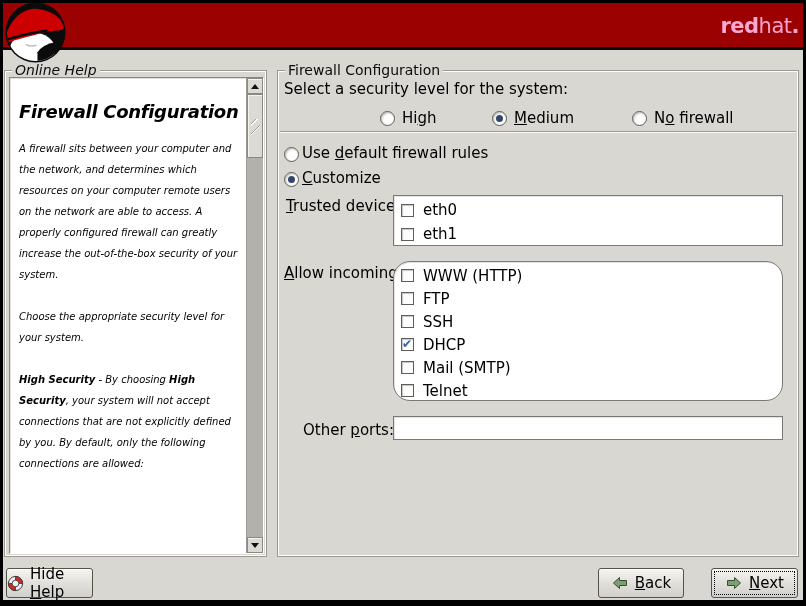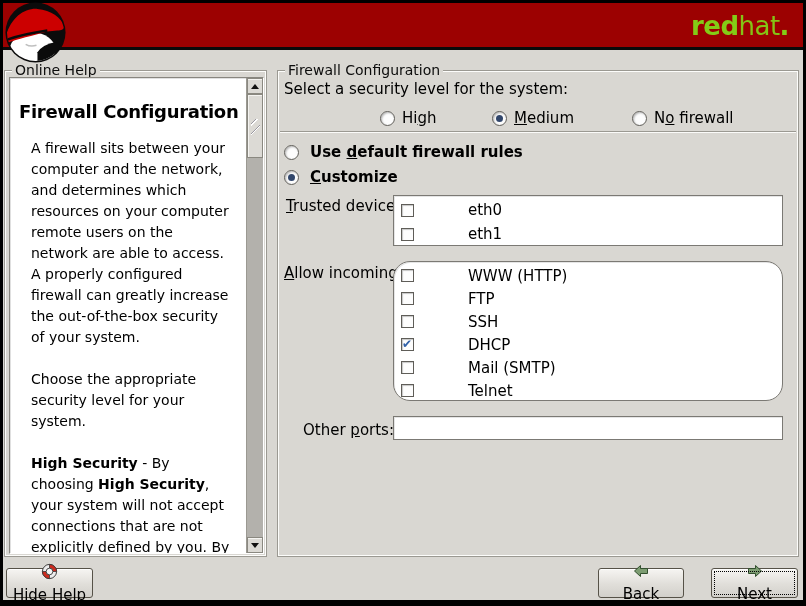--- a/index.html
+++ b/index.html
@@ -4,40 +4,40 @@
 <style>
   * { margin:0; padding:0; box-sizing:border-box; }
   html,body { width:806px; height:606px; overflow:hidden; }
   body { font-family:"DejaVu Sans","Liberation Sans",sans-serif; background:#000; }
 
   .window { position:relative; width:806px; height:606px;
     border:3px solid #000; border-bottom-width:6px; background:#d9d7d2; }
 
   
   .header { position:relative; height:47px; background:#9c0101; border-bottom:3px solid #0a0a0a; }
-  .wordmark { position:absolute; right:14px; top:6px; color:#84cc16; font-size:26px; line-height:34px; letter-spacing:-0.5px; }
+  .wordmark { position:absolute; right:4px; top:6px; color:#f9a8d4; font-size:21px; line-height:34px; letter-spacing:-0.5px; }
   .wordmark .wm-bold { font-weight:700; }
   .wordmark .wm-light { font-weight:400; opacity:.96; }
   .wordmark .wm-dot { font-weight:700; }
   .shadowman { position:absolute; left:1px; top:-2px; width:63px; height:63px; z-index:5; }
 
   
   .frame { position:absolute; border:1px solid #9b9992; box-shadow:inset 1px 1px 0 #fdfdfb, inset -1px -1px 0 #fdfdfb; }
   .frame-label { position:absolute; top:-9px; left:7px; background:#d9d7d2; padding:0 3px; font-size:14px; color:#0c0c0c; line-height:17px; white-space:nowrap; }
 
-  .help-frame { left:1px; top:67px; width:263px; height:487px; }
+  .help-frame { left:1px; top:67px; width:263px; height:487px;font-style:italic; }
   .fw-frame   { left:274px; top:67px; width:522px; height:487px; }
 
   
   .help-viewport { position:absolute; left:4px; top:6px; width:255px; height:477px;
     background:#fff; border:1px solid #88867f; border-right-color:#fff; border-bottom-color:#fff;
     box-shadow:inset 1px 1px 0 rgba(0,0,0,.12); display:flex; }
   .help-text { width:238px; height:100%; overflow:hidden; padding:2px 4px 0 9px; color:#000; }
   .help-title { font-size:18px; font-weight:700; letter-spacing:-0.3px; margin:21px 0 16px; white-space:nowrap; }
-  .help-text p { font-size:14px; line-height:21px; margin:0 12px 21px; }
+  .help-text p { font-size:10px; line-height:21px; margin:0 0 21px; }
   .help-text .bseg { font-weight:700; }
 
   
   .scrollbar { width:17px; height:100%; background:#b3b1ac; border-left:1px solid #9b9992; display:flex; flex-direction:column; }
   .sb-btn { height:16px; background:#dcdad5; border:1px solid #8a8880; display:flex; align-items:center; justify-content:center; box-shadow:inset 0 1px 0 #f5f4f1; }
   .sb-track { flex:1; position:relative; }
   .sb-thumb { position:absolute; left:0; top:0; width:16px; height:64px; background:#dcdad5;
     border:1px solid #8a8880; box-shadow:inset 1px 1px 0 #f5f4f1; }
   .grip { position:absolute; left:3px; top:24px; width:9px; height:16px;
     background:repeating-linear-gradient(135deg, transparent 0 3px, #9a98a0 3px 4px, #ffffff 4px 5px, transparent 5px 7px); }
@@ -50,47 +50,47 @@
   .ri-high { left:102px; } .ri-medium { left:214px; } .ri-nofw { left:354px; }
 
   .radio { width:15px; height:15px; border-radius:50%; background:#fdfdfd; border:1px solid #5f5d58;
     box-shadow:inset 1px 1px 2px rgba(0,0,0,.28); position:relative; flex:0 0 auto; }
   .radio[data-on="true"]::after { content:""; position:absolute; left:3px; top:3px; width:7px; height:7px; border-radius:50%; background:#31466b; }
   .ctl-label { font-size:15px; color:#000; white-space:nowrap; }
 
   .separator { position:absolute; left:2px; right:2px; top:60px; height:2px;
     border-top:1px solid #9b9992; border-bottom:1px solid #fbfbf9; }
 
-  .radio-line { position:absolute; left:6px; display:flex; align-items:center; gap:11px; height:20px;font-weight:bold; }
+  .radio-line { position:absolute; left:6px; display:flex; align-items:flex-end; gap:3px; height:20px; }
   .rl-default { top:71px; } .rl-customize { top:96px; }
 
   .field-label { position:absolute; font-size:15px; color:#000; white-space:nowrap; }
   .lbl-trusted { left:8px; top:126px; }
   .lbl-allow { left:6px; top:193px; }
   .lbl-ports { left:25px; top:350px; }
 
   .listbox { position:absolute; left:115px; width:390px; background:#fff;
     border:1px solid #7b7974; box-shadow:inset 1px 1px 0 rgba(0,0,0,.10); padding-top:2px; }
   .list-trusted { top:124px; height:51px; }
   .list-allow   { top:190px; height:140px;border-radius:17px; }
   .lrow { display:flex; align-items:center; gap:9px; height:23px; padding-left:7px; }
   .list-trusted .lrow { height:24px; }
   .checkbox { width:13px; height:13px; background:#fdfdfd; border:1px solid #5f5d58;
     box-shadow:inset 1px 1px 1px rgba(0,0,0,.22); position:relative; flex:0 0 auto; }
   .checkbox .mark { position:absolute; left:0px; top:-3px; font-size:12px; font-weight:700; color:#3060a8; line-height:16px; }
-  .llabel { font-size:15px; color:#000;margin-left:45px; }
+  .llabel { font-size:15px; color:#000; }
 
   .entry { position:absolute; left:115px; top:345px; width:390px; height:24px;
     border:1px solid #7b7974; background:#fff; box-shadow:inset 1px 1px 0 rgba(0,0,0,.10);
     font-family:"DejaVu Sans","Liberation Sans",sans-serif; font-size:15px; padding:0 4px; outline:none; }
 
   
   .btn { position:absolute; top:565px; height:30px; display:flex; align-items:center; justify-content:center; gap:6px;
     border:1px solid #565248; border-radius:3px; font-size:15px; color:#000;
-    background:linear-gradient(#f6f5f2, #e0ded9 55%, #d2d0cb); box-shadow:inset 0 1px 0 #fff; cursor:default;flex-direction:column; }
+    background:linear-gradient(#f6f5f2, #e0ded9 55%, #d2d0cb); box-shadow:inset 0 1px 0 #fff; cursor:default; }
   .btn-hidehelp { left:3px;  width:87px; }
   .btn-relnotes { left:116px; width:114px; }
   .btn-back { left:595px; width:86px; }
   .btn-next { left:708px; width:87px; outline:1px dotted #000; outline-offset:-4px; }
   .btn .bicon { display:flex; align-items:center; flex:0 0 auto; }
 </style>
 </head>
 <body>
 
 <div class="window">

